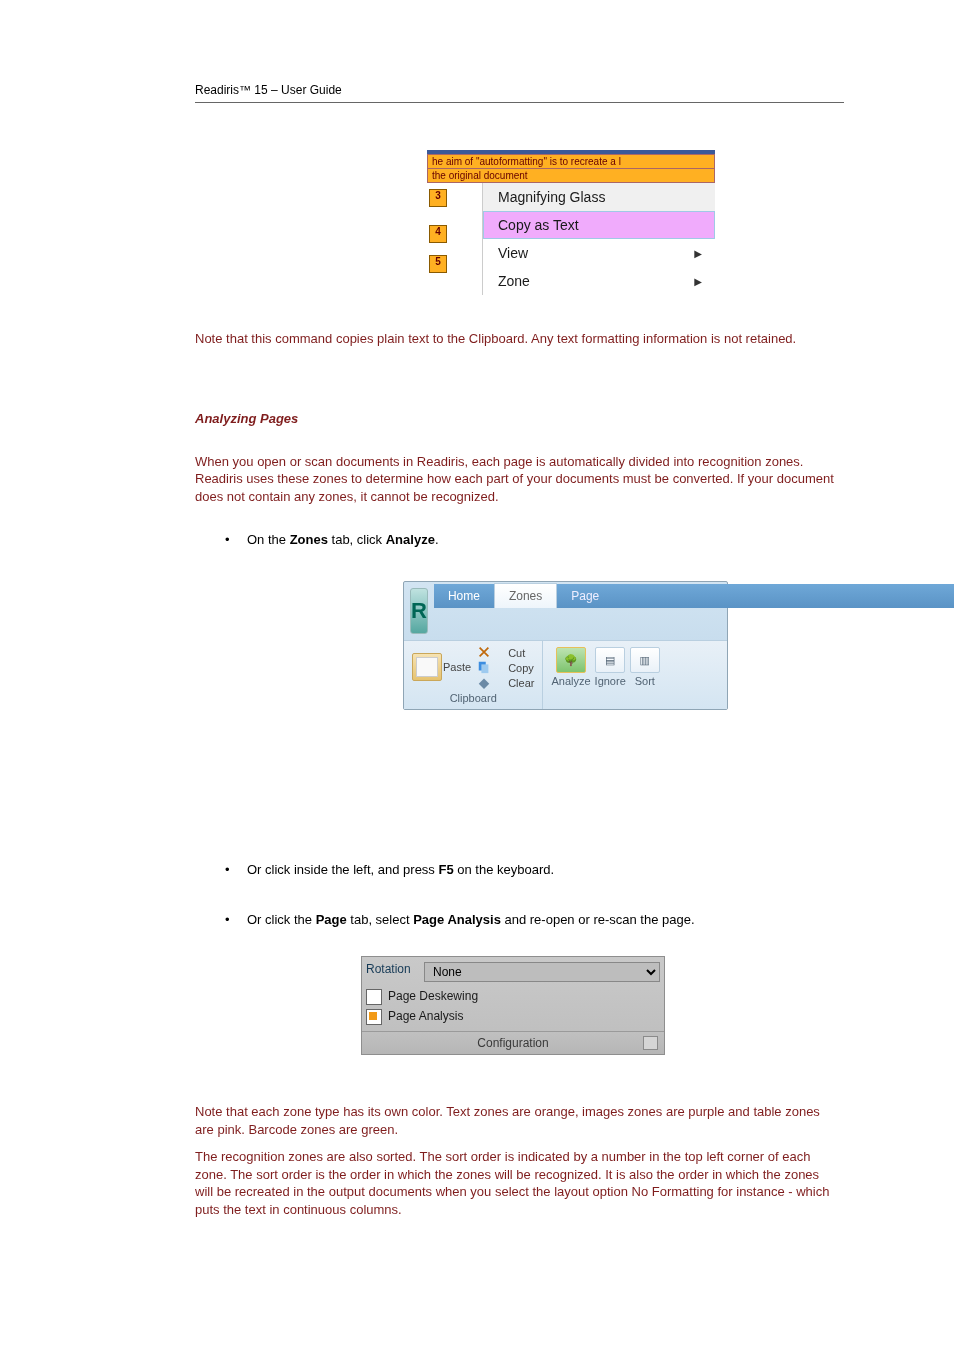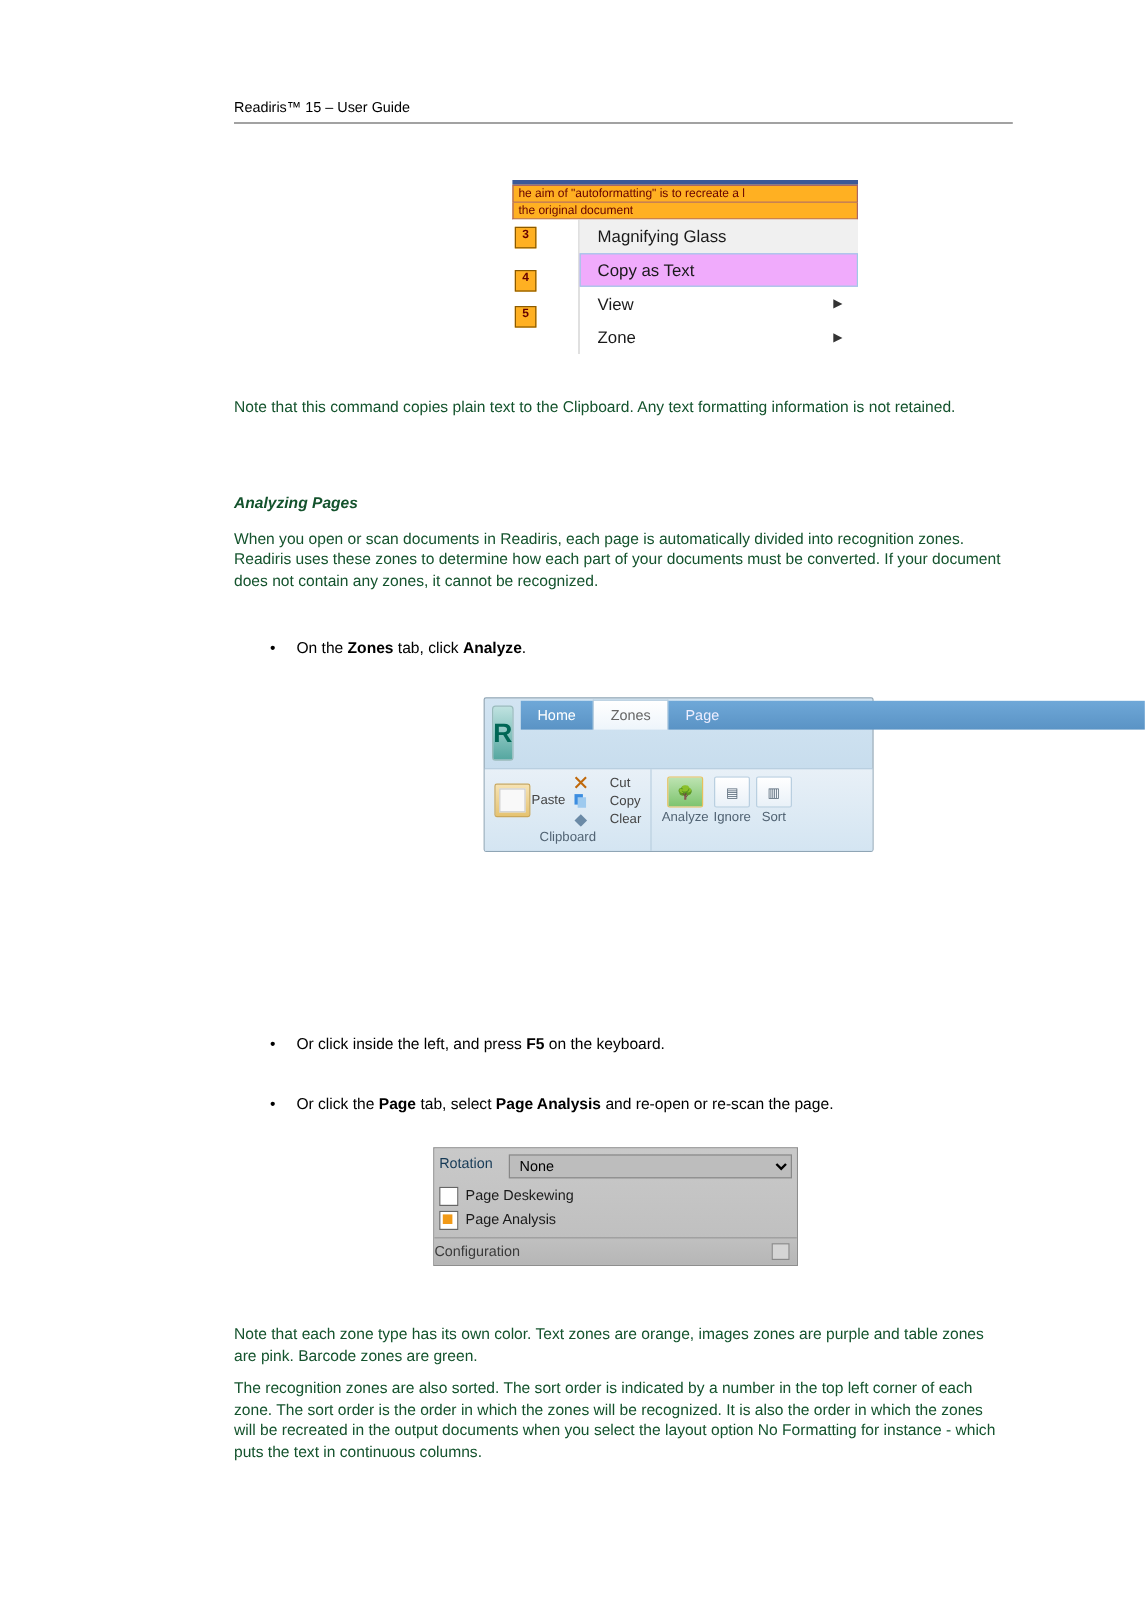--- a/index.html
+++ b/index.html
@@ -15,21 +15,21 @@
 .ctx-body{display:flex;background:#fff}
 .ctx-left{width:55px;background:#fff;border-right:1px solid #ccc}
 .ctx-left .badge{width:16px;height:16px;background:#ffb022;border:1px solid #8a5a00;display:inline-block;margin:6px 0 0 2px;font-size:10px;font-weight:bold;color:#600;text-align:center}
 .ctx-menu{flex:1}
 .ctx-menu .item{display:flex;align-items:center;justify-content:space-between;font-size:14px;color:#1a1a1a;padding:5px 12px 5px 14px;border:1px solid transparent}
 .ctx-menu .item .arrow{font-size:10px;color:#333}
 .ctx-menu .item.sel{background:#f0abfc;border:1px solid #9fc9e6}
 .ctx-menu .item:first-child{background:#f0f0f0}
 
 
-.para{position:absolute;font-size:13px;color:#14532d;line-height:1.35}
+.para{position:absolute;font-size:13px;color:#7f1d1d;line-height:1.35}
 .p1{left:195px;top:330px;width:630px}
 .p2{left:195px;top:410px;width:640px}
 .p2 .title{font-weight:bold;font-style:italic}
 .p2 .last{margin-top:6px}
 
 
 .bl{position:absolute;font-size:13px}
 .bl .dot{position:absolute;left:0;top:0}
 .bl .txt{margin-left:22px}
 .b1{left:225px;top:532px;width:560px}
@@ -65,21 +65,21 @@
 
 .cfg{position:absolute;left:361px;top:956px;width:302px;border:1px solid #8e8e8e;background:linear-gradient(#c9c9c9,#bdbdbd)}
 .cfg .row{display:flex;align-items:flex-start;font-size:12px;color:#1a1a1a}
 .cfg .row1{padding:5px 4px}
 .cfg .lbl{width:58px;color:#163a56}
 .cfg select{flex:1;height:20px;background:#bdbdbd;border:1px solid #888;font-size:12px;padding-left:4px;color:#000}
 .cfg .row2{padding:2px 4px}
 .cfg .chk{width:14px;height:14px;border:1px solid #666;background:#fff;margin-right:6px;display:inline-block;position:relative}
 .cfg .chk.checked:after{content:"";position:absolute;left:2px;top:2px;width:8px;height:8px;background:#f29a17}
 .cfg .row3{padding:2px 4px 6px}
-.cfg .sectlabel{font-size:12px;color:#3a3a3a;background:linear-gradient(#c0c0c0,#b6b6b6);padding:4px 0;border-top:1px solid #9a9a9a;position:relative}
+.cfg .sectlabel{text-align:center;font-size:12px;color:#3a3a3a;background:linear-gradient(#c0c0c0,#b6b6b6);padding:4px 0;border-top:1px solid #9a9a9a;position:relative}
 .cfg .dlgicon{position:absolute;right:6px;top:4px;width:13px;height:12px;border:1px solid #8a8a8a;background:#d5d5d5}
 
 
 .p3{left:195px;top:1103px;width:640px}
 .p3 .last{margin-top:10px}
 .p3 .note{margin-top:10px}
 
 .top-flex{display:flex;align-items:flex-start}
 </style>
 </head>
@@ -117,21 +117,21 @@
             <span class="arrow">▶</span>
           </div>
     </div>
   </div>
 </div>
 
 <div class="para p1">Note that this command copies plain text to the Clipboard. Any text formatting information is not retained.</div>
 
 <div class="para p2">
   <div class="title">Analyzing Pages</div>
-  <div style="margin-top:12px">When you open or scan documents in Readiris, each page is automatically divided into recognition zones. Readiris uses these zones to determine how each part of your documents must be converted. If your document does not contain any zones, it cannot be recognized.</div>
+  <div style="margin-top:25px">When you open or scan documents in Readiris, each page is automatically divided into recognition zones. Readiris uses these zones to determine how each part of your documents must be converted. If your document does not contain any zones, it cannot be recognized.</div>
 </div>
 
 <div class="bl b1">
   <span class="dot">•</span>
   <div class="txt"><span>On the </span><b>Zones</b><span> tab, click </span><b>Analyze</b><span>.</span></div>
 </div>
 
 <div class="ribbon">
   <div class="top-flex">
     <div class="app-icon">R</div>

